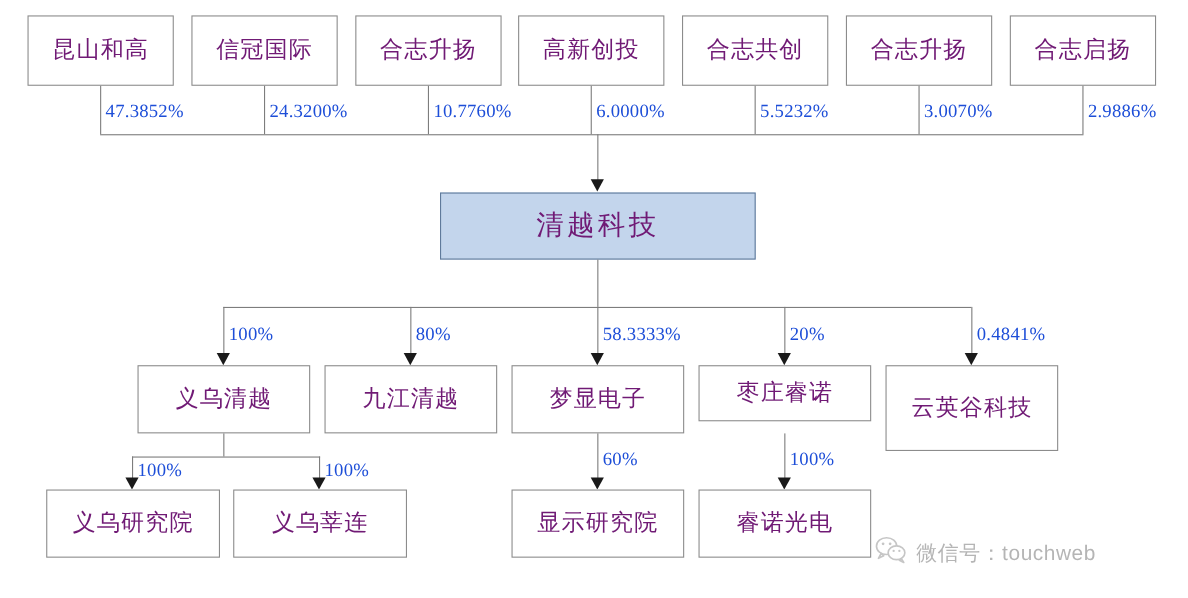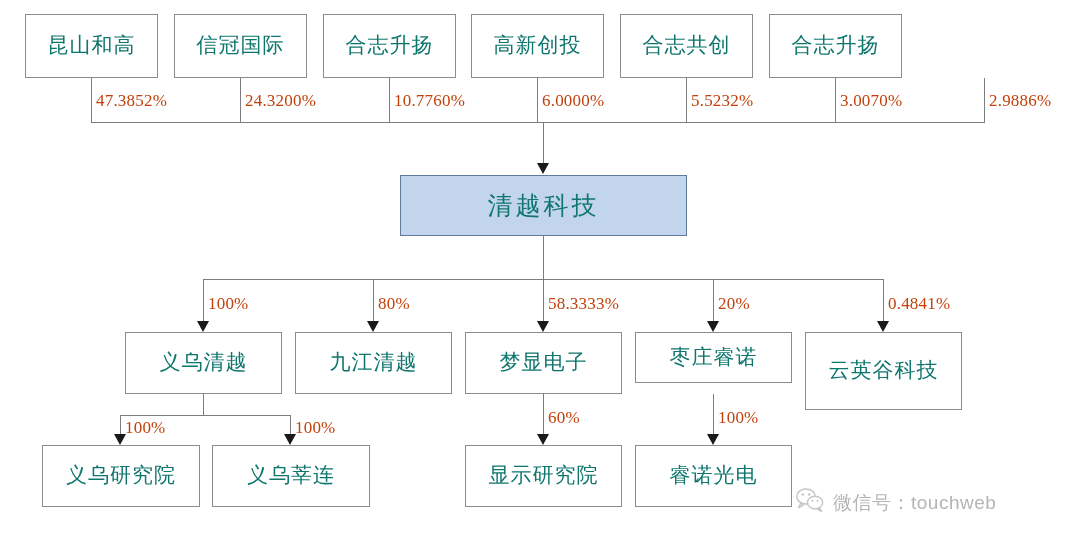--- a/index.html
+++ b/index.html
@@ -24,21 +24,21 @@
     position: absolute;
     box-sizing: border-box;
     border: 1px solid #8c8c8c;
     background: #ffffff;
     display: flex;
     align-items: center;
     justify-content: center;
     text-align: center;
     line-height: 1.1;
     letter-spacing: 1px;
-    color: #0f766e;
+    color: #701a75;
     white-space: nowrap;
   }
   .node.top       { font-size: 21px; }
   .node.mid       { font-size: 21px; }
   .node.bot       { font-size: 21px; }
   .node.root {
     font-size: 25px;
     background: #c3d5ec;
     border: 1px solid #5f7a9b;
     letter-spacing: 3px;
@@ -55,21 +55,21 @@
     width: 0;
     height: 0;
     border-left: 6px solid transparent;
     border-right: 6px solid transparent;
     border-top: 11px solid #1a1a1a;
   }
   
   .pct {
     position: absolute;
     font-size: 17px;
-    color: #c2410c;
+    color: #1d4ed8;
     white-space: nowrap;
     letter-spacing: 0.2px;
   }
   
   #watermark {
     position: absolute;
     display: flex;
     align-items: center;
     gap: 8px;
     color: #b9b9b9;
@@ -97,20 +97,23 @@
     <span>合志升扬</span>
   </div>
   <div class="node top" style="left:471px; top:14px; width:133px; height:64px;">
     <span>高新创投</span>
   </div>
   <div class="node top" style="left:769px; top:14px; width:133px; height:64px;">
     <span>合志升扬</span>
   </div>
   <div class="node top" style="left:620px; top:14px; width:133px; height:64px;">
     <span>合志共创</span>
+  </div>
+  <div class="node top" style="left:918px; top:14px; width:133px; height:64px;">
+    <span>合志启扬</span>
   </div>
 
   <div class="vline" style="left:91px;  top:78px; height:44px;"></div>
   <div class="vline" style="left:240px; top:78px; height:44px;"></div>
   <div class="vline" style="left:389px; top:78px; height:44px;"></div>
   <div class="vline" style="left:537px; top:78px; height:44px;"></div>
   <div class="vline" style="left:686px; top:78px; height:44px;"></div>
   <div class="vline" style="left:835px; top:78px; height:44px;"></div>
   <div class="vline" style="left:984px; top:78px; height:44px;"></div>
 

